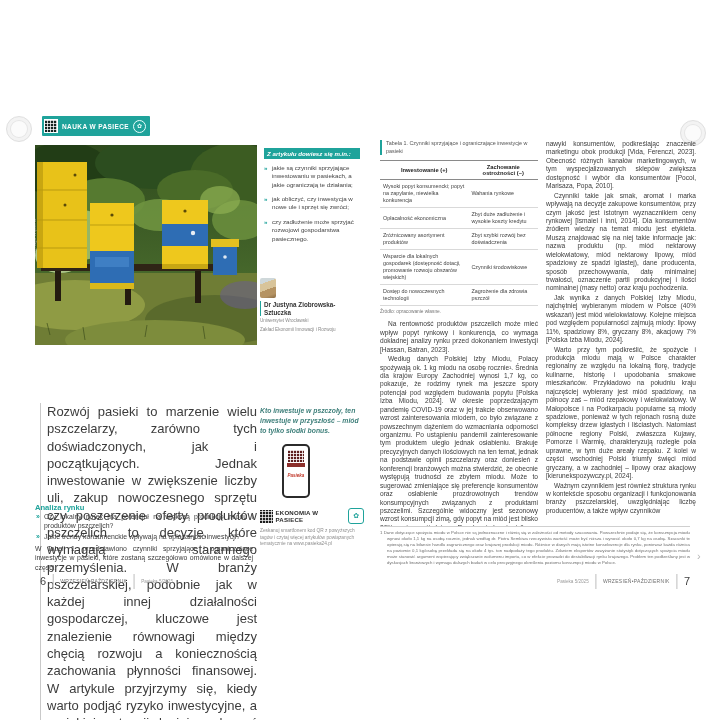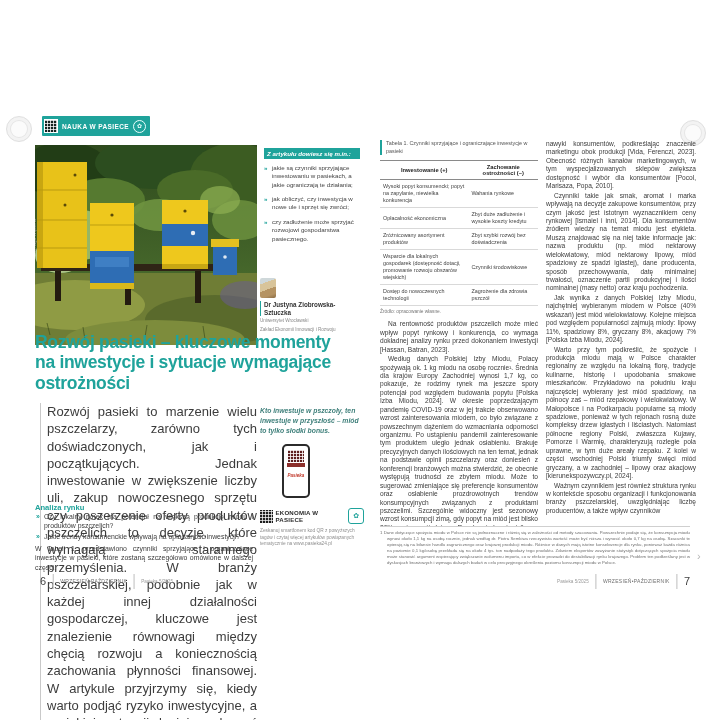--- a/index.html
+++ b/index.html
@@ -180,21 +180,20 @@
         </ul>
     </div>
 
     <div class="author">
       <div class="avatar"></div>
       <div class="name">Dr Justyna Ziobrowska-Sztuczka</div>
       <div class="affil">Uniwersytet Wrocławski</div>
       <div class="affil">Zakład Ekonomii Innowacji i Rozwoju</div>
     </div>
 
-    <h1 class="title" style="margin:0;">Rozwój pasieki – kluczowe momenty na inwestycje i sytuacje wymagające ostrożności</h1>
 
     <p class="lead" style="margin:0;">Rozwój pasieki to marzenie wielu pszczelarzy, zarówno tych doświadczonych, jak i początkujących. Jednak inwestowanie w zwiększenie liczby uli, zakup nowoczesnego sprzętu czy poszerzenie oferty produktów pszczelich to decyzje, które wymagają starannego przemyślenia. W branży pszczelarskiej, podobnie jak w każdej innej działalności gospodarczej, kluczowe jest znalezienie równowagi między chęcią rozwoju a koniecznością zachowania płynności finansowej. W artykule przyjrzymy się, kiedy warto podjąć ryzyko inwestycyjne, a w jakiej sytuacji lepiej zachować ostrożność i powstrzymać się lub ograniczyć inwestycje.</p>
 
     <div class="quote">Kto inwestuje w pszczoły, ten inwestuje w przyszłość – miód to tylko słodki bonus.</div>
 
     <div class="phone">
       <div class="pqr"></div>
       <div class="pband"></div>
       <div class="plogo">Pasieka</div>
     </div>

